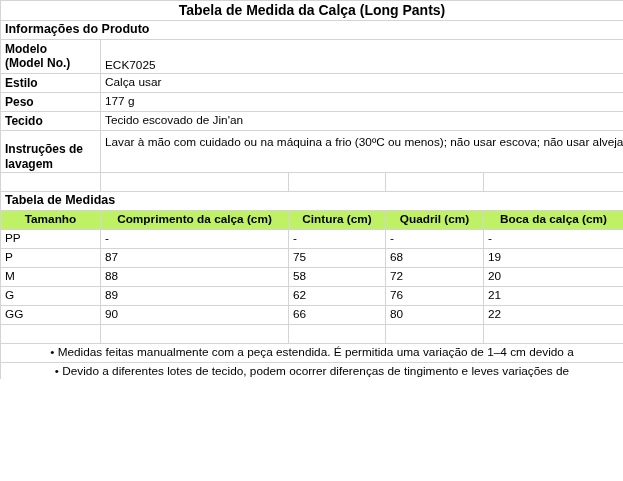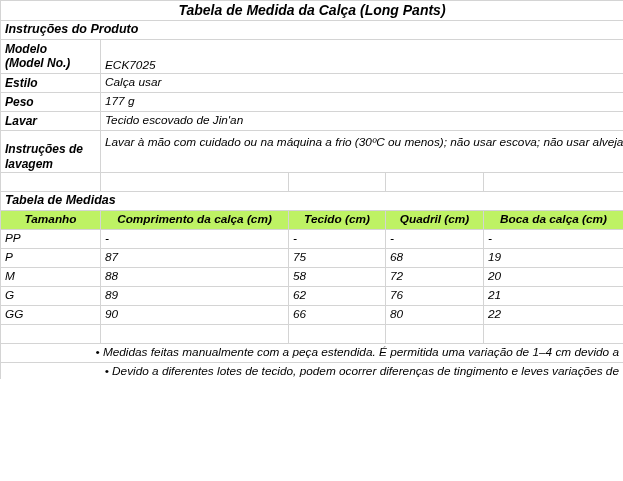--- a/index.html
+++ b/index.html
@@ -16,21 +16,20 @@
     color: #000000;
     -webkit-font-smoothing: antialiased;
   }
 
   .sheet {
     width: 623px;
     height: 379px;
     position: relative;
     box-sizing: border-box;
     overflow: hidden;
-    font-style: italic;
   }
 
   table.grid {
     width: 623px;
     border-collapse: collapse;
     table-layout: fixed;
     font-size: 11.5px;
   }
 
   table.grid td {
@@ -98,21 +97,21 @@
     font-size: 11.8px;
     height: 20px;
   }
   .mrow td {
     font-size: 11.8px;
     height: 19px;
   }
 
   
   .obs-text {
-    text-align: right;
+    text-align: center;
     font-size: 11.8px;
     white-space: nowrap;
     overflow: hidden;
     text-overflow: clip;
   }
 </style>
 </head>
 <body>
 
 <div class="sheet">
@@ -124,40 +123,40 @@
         <col class="c4">
         <col class="c5">
     </colgroup>
     <tbody>
 
       <tr>
         <td class="title-cell" colspan="5">Tabela de Medida da Calça (Long Pants)</td>
       </tr>
 
       <tr>
-        <td class="section-head" colspan="5">Instruções do Produto</td>
+        <td class="section-head" colspan="5">Informações do Produto</td>
       </tr>
 
       <tr>
         <td class="lbl wrapcell tall2"><span>Modelo</span><br><span>(Model No.)</span></td>
         <td class="val tall2" colspan="4" style="vertical-align:top;padding-top:19px;">ECK7025</td>
       </tr>
 
       <tr>
         <td class="lbl">Estilo</td>
         <td class="val" colspan="4">Calça usar</td>
       </tr>
 
       <tr>
         <td class="lbl">Peso</td>
         <td class="val" colspan="4">177 g</td>
       </tr>
 
       <tr>
-        <td class="lbl">Lavar</td>
+        <td class="lbl">Tecido</td>
         <td class="val" colspan="4">Tecido escovado de Jin'an</td>
       </tr>
 
 
 
       <tr>
         <td class="lbl wrapcell tall2" style="vertical-align:top;padding-top:11px;"><span>Instruções de</span><br><span>lavagem</span></td>
         <td class="val wrapcell tall2" colspan="4" style="vertical-align:top;padding-top:3px;line-height:1.45;">Lavar à mão com cuidado ou na máquina a frio (30ºC ou menos); não usar escova; não usar alvejante; pode ser lavado a seco; secar ao ar; passar a baixa temperatura.</td>
       </tr>
 
@@ -169,21 +168,21 @@
         <td>&nbsp;</td>
       </tr>
 
       <tr>
         <td class="section-head" colspan="5">Tabela de Medidas</td>
       </tr>
 
       <tr class="mhead">
         <td>Tamanho</td>
         <td>Comprimento da calça (cm)</td>
-        <td>Tecido (cm)</td>
+        <td>Cintura (cm)</td>
         <td>Quadril (cm)</td>
         <td>Boca da calça (cm)</td>
       </tr>
 
       <tr class="mrow">
         <td>PP</td>
         <td>-</td>
         <td>-</td>
         <td>-</td>
         <td>-</td>

